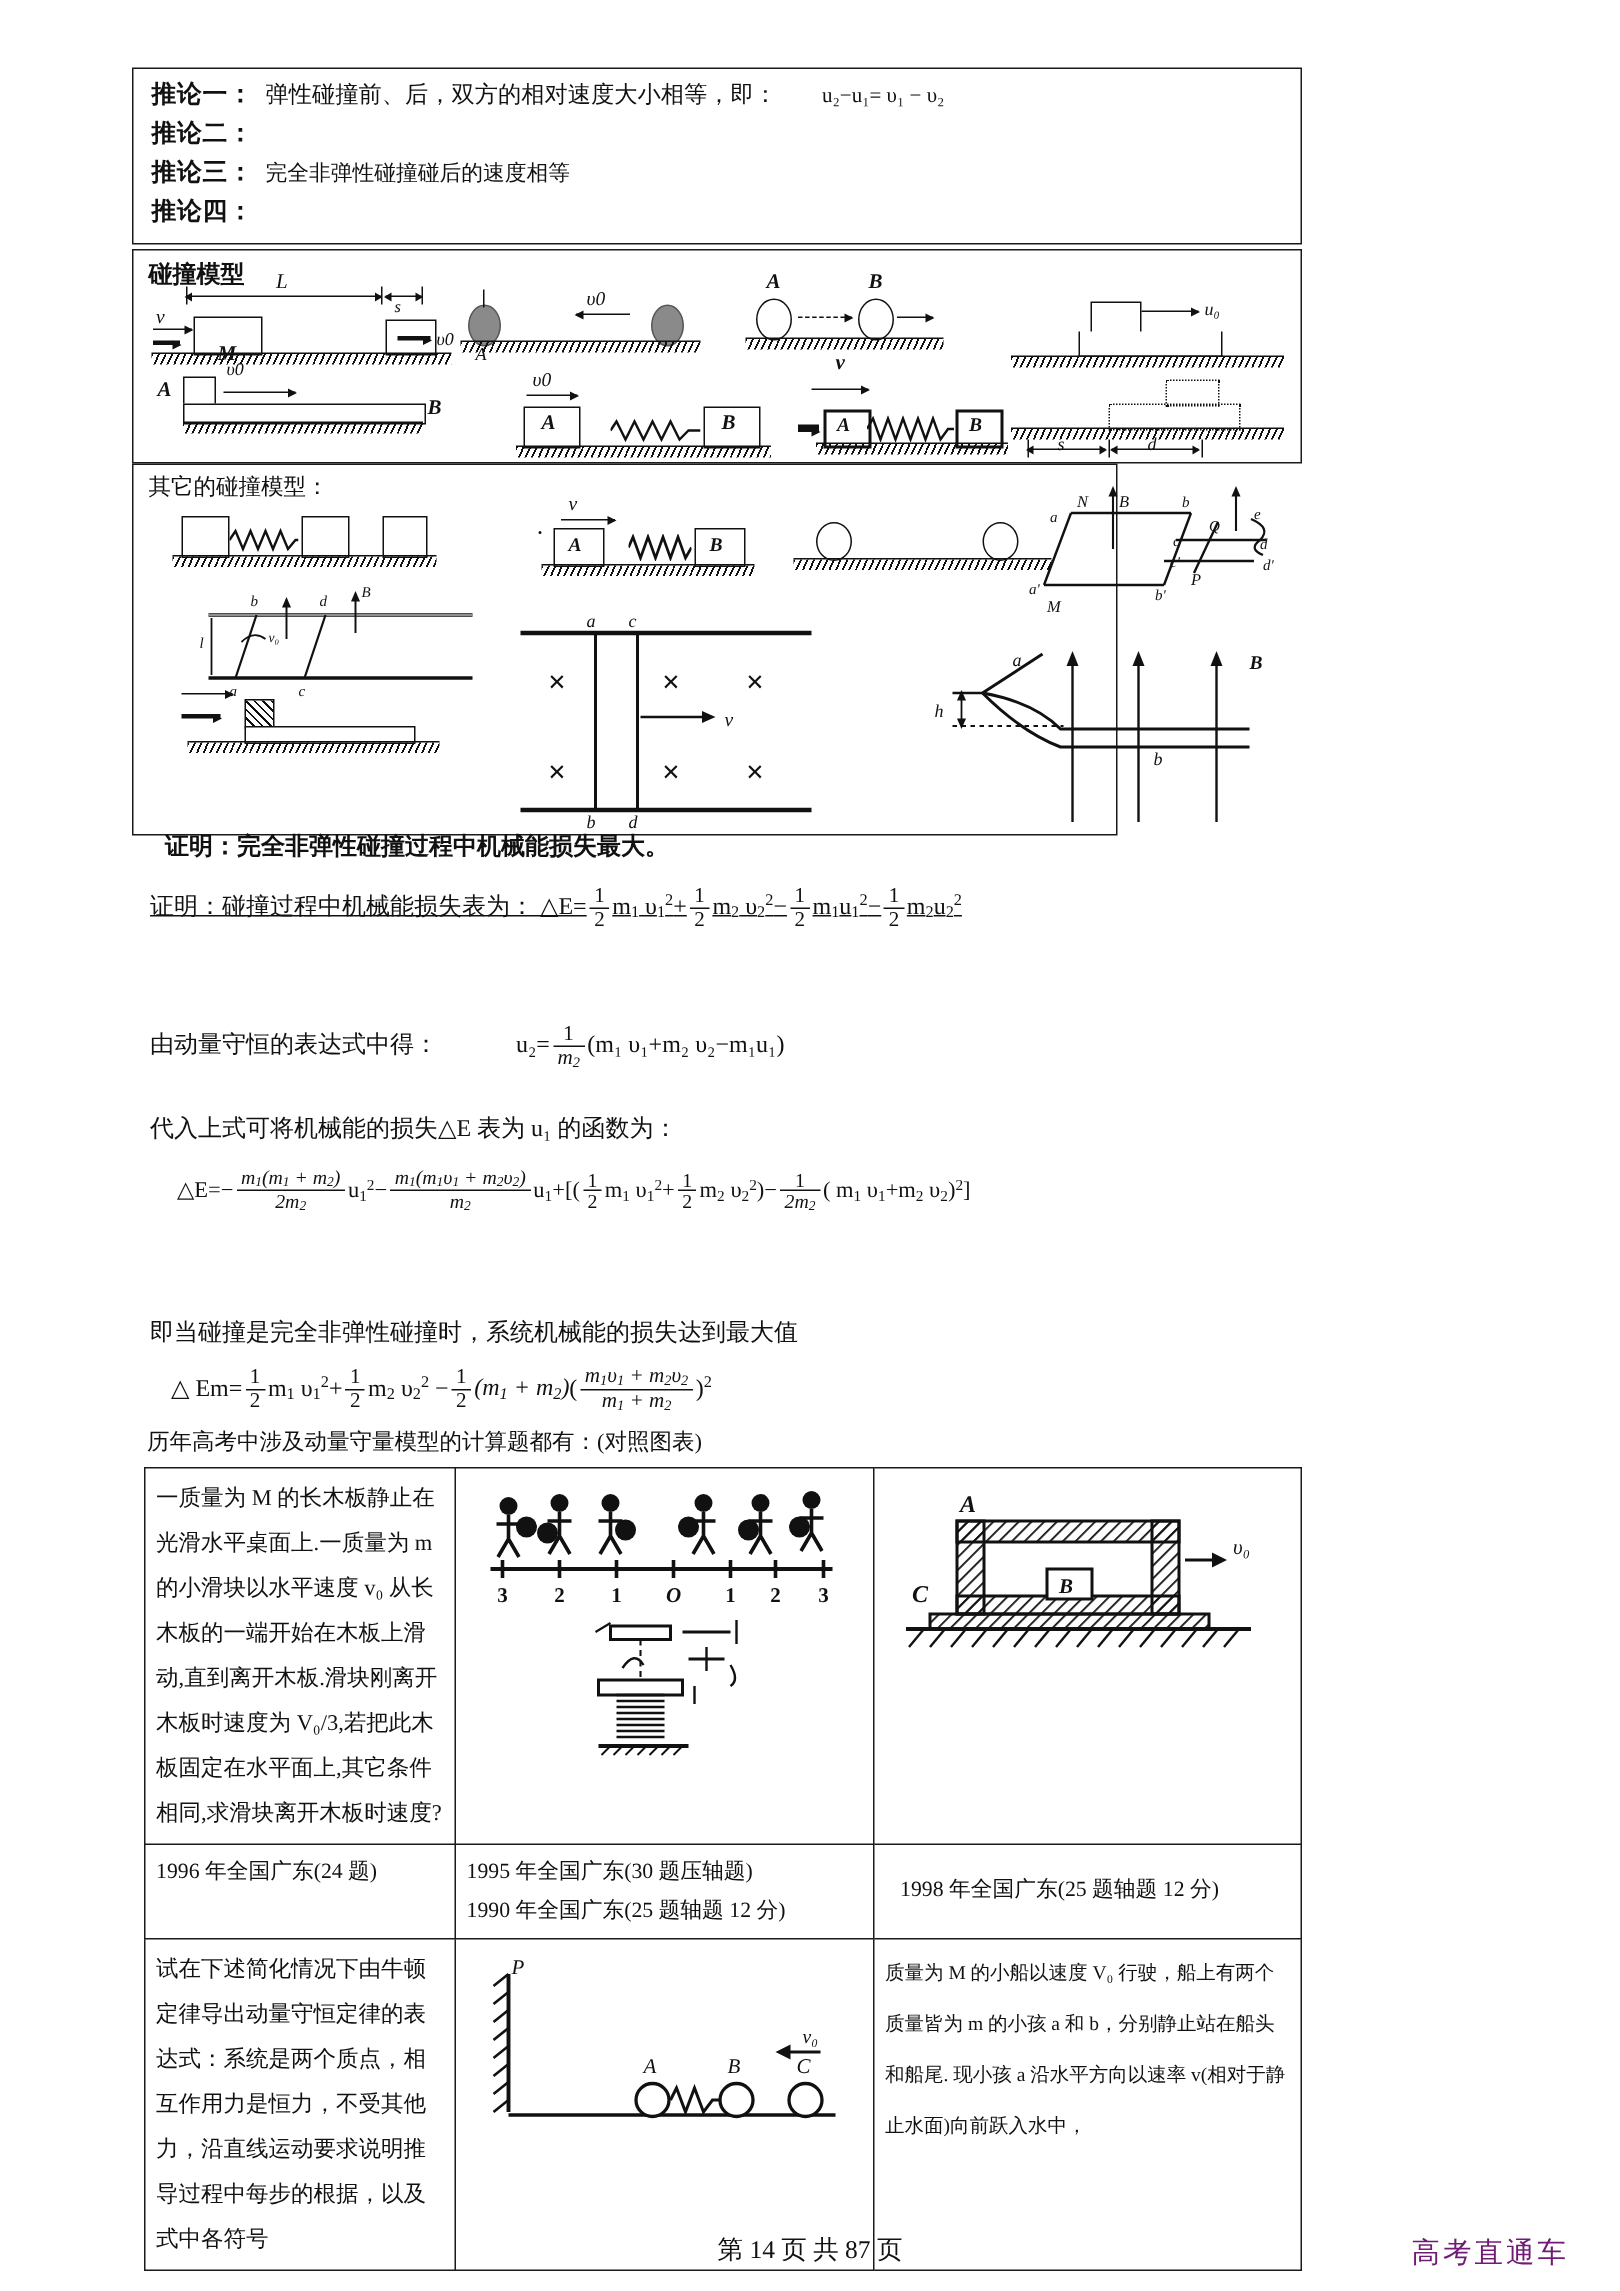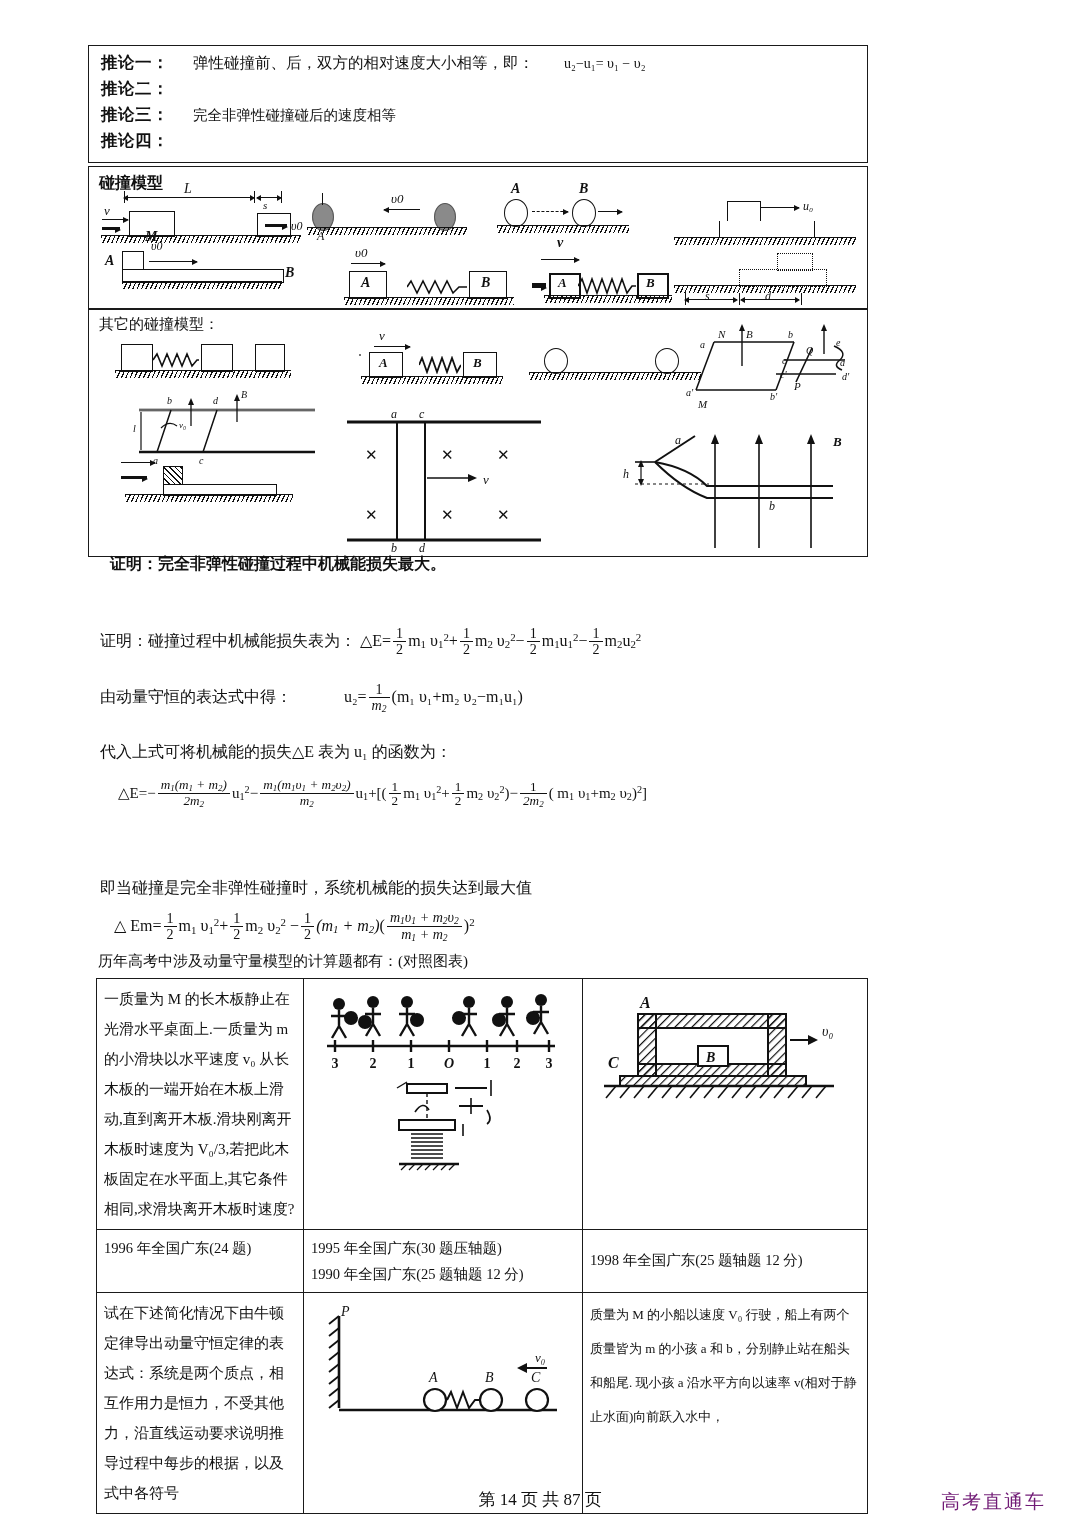--- a/index.html
+++ b/index.html
@@ -16,30 +16,30 @@
   
   .box{border:1.5px solid #1a1a1a;box-sizing:border-box;}
 
   
   #corollaries{
     position:absolute;left:88px;top:45px;width:780px;height:118px;
     padding:4px 10px 0 12px;
   }
   .cor-row{display:flex;align-items:baseline;height:26px;line-height:26px;white-space:nowrap;}
   .cor-label{font-weight:bold;font-size:16.5px;letter-spacing:.5px;}
-  .cor-text{font-size:15.5px;margin-left:24px;}
+  .cor-text{font-size:15.5px;margin-left:8px;}
   .cor-text.small{font-size:14.5px;}
   .cor-eq{font-size:14px;margin-left:30px;font-family:"Liberation Serif",serif;}
   sub{font-size:.68em;vertical-align:-.22em;}
   sup{font-size:.68em;vertical-align:.5em;}
   .ital{font-style:italic;}
 
   
   #model-panel{position:absolute;left:88px;top:166px;width:780px;height:143px;}
-  #other-panel{position:absolute;left:88px;top:309px;width:780px;height:248px;}
+  #other-panel{position:absolute;left:88px;top:309px;width:657px;height:248px;}
   .panel-title{position:absolute;left:10px;top:6px;font-size:16px;font-weight:bold;}
   .panel-title2{position:absolute;left:10px;top:5px;font-size:15px;}
 
   
   .ground{position:absolute;height:7px;
      background:repeating-linear-gradient(115deg,#111 0 1.2px,transparent 1.2px 4px);
      border-top:1.6px solid #111;}
   .blk{position:absolute;border:1.4px solid #111;background:#fff;}
   .lbl{position:absolute;font-style:italic;font-size:12px;}
   .lbl.b{font-weight:bold;font-style:italic;}
@@ -311,21 +311,21 @@
       <polygon points="96,6 92,16 100,16" fill="#111"></polygon>
       <line x1="140" y1="120" x2="140" y2="14" stroke="#111" stroke-width="1.6"></line>
       <polygon points="140,6 136,16 144,16" fill="#111"></polygon>
       <line x1="192" y1="120" x2="192" y2="14" stroke="#111" stroke-width="1.6"></line>
       <polygon points="192,6 188,16 196,16" fill="#111"></polygon>
     </svg>
   </div>
 
   <div class="ptxt bold" style="left:110px;top:554px;">证明：完全非弹性碰撞过程中机械能损失最大。</div>
 
-  <div class="ptxt" style="left:100px;top:626px;">
+  <div class="ptxt" style="left:100px;top:590px;text-decoration:underline;">
     <span>证明：碰撞过程中机械能损失表为：</span>
     <span>
       <span>△E=</span><span class="frac"><span class="n">1</span><span class="d">2</span></span>m<sub>1</sub> υ<sub>1</sub><sup>2</sup>+<span class="frac"><span class="n">1</span><span class="d">2</span></span>m<sub>2</sub> υ<sub>2</sub><sup>2</sup>−<span class="frac"><span class="n">1</span><span class="d">2</span></span>m<sub>1</sub>u<sub>1</sub><sup>2</sup>−<span class="frac"><span class="n">1</span><span class="d">2</span></span>m<sub>2</sub>u<sub>2</sub><sup>2</sup>
     </span>
   </div>
 
   <div class="ptxt" style="left:100px;top:682px;">
     <span>由动量守恒的表达式中得：</span>
     <span style="margin-left:48px;">
       <span>u₂=</span><span class="frac"><span class="n">1</span><span class="d ital">m<sub>2</sub></span></span><span>(m₁ υ₁+m₂ υ₂−m₁u₁)</span>
@@ -464,21 +464,21 @@
       </tr>
       <tr>
         <td>
           <div class="yearcell">1996 年全国广东(24 题)</div>
         </td>
         <td>
           <div class="yearcell">1995 年全国广东(30 题压轴题)</div>
           <div class="yearcell">1990 年全国广东(25 题轴题 12 分)</div>
         </td>
         <td>
-          <div class="yearcell" style="padding-top:12px;">1998 年全国广东(25 题轴题 12 分)</div>
+          <div class="yearcell" style="padding-top:12px;margin-left:10px;">1998 年全国广东(25 题轴题 12 分)</div>
         </td>
       </tr>
       <tr>
         <td style="height:174px;">
           <div class="cell-txt">试在下述简化情况下由牛顿定律导出动量守恒定律的表达式：系统是两个质点，相互作用力是恒力，不受其他力，沿直线运动要求说明推导过程中每步的根据，以及式中各符号</div>
         </td>
         <td class="diagcell">
           <svg style="width:264px;height:174px;" viewBox="0 0 264 174">
             <line x1="28" y1="18" x2="28" y2="110" stroke="#111" stroke-width="2.6"></line>
             <g stroke="#111" stroke-width="1.8">

